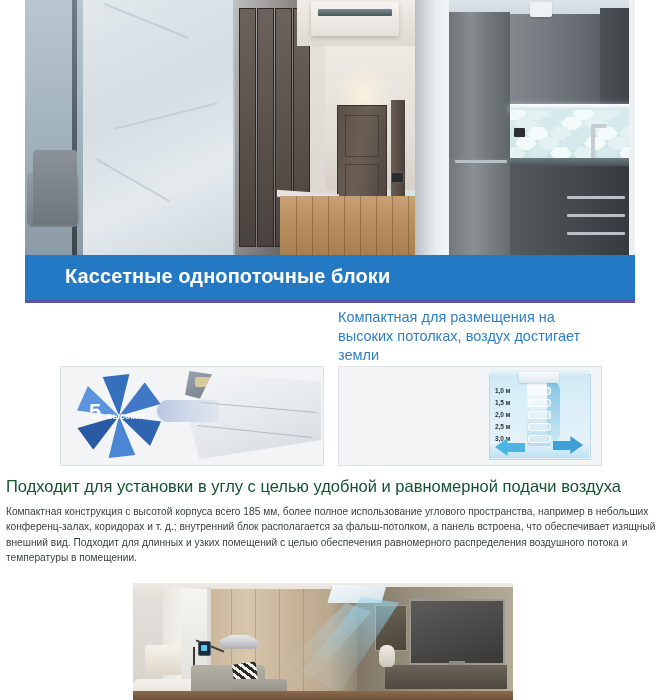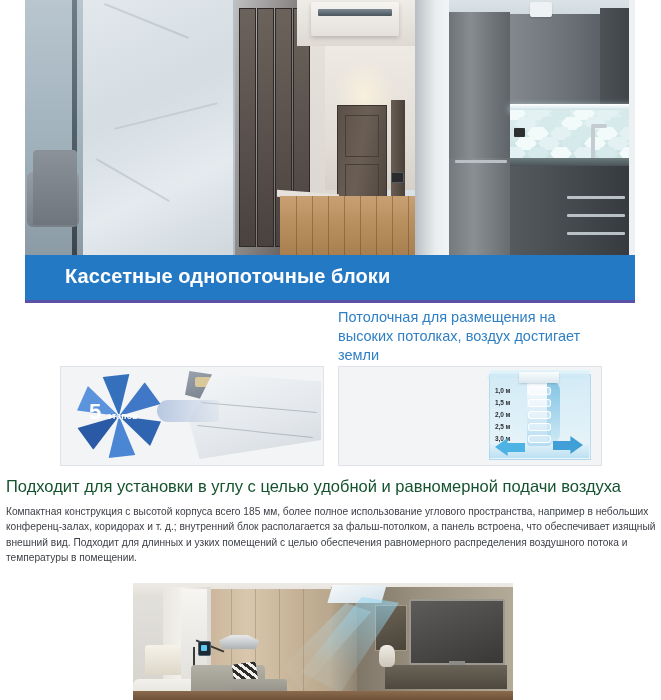--- a/index.html
+++ b/index.html
@@ -316,40 +316,40 @@
       <div class="k-wallR"></div>
     </div>
   </div>
 
   <div class="banner">
     <div class="banner-title">Кассетные однопоточные блоки</div>
   </div>
   <div class="banner-underline"></div>
 
   <div class="col col-right">
-    <div class="col-head">Потолочная для размещения на высоких потолках, воздух достигает земли</div>
+    <div class="col-head">Компактная для размещения на высоких потолках, воздух достигает земли</div>
   </div>
 
   <div class="card card-left">
     <div class="panel-mech"></div>
     <div class="panel-mech2"></div>
     <div class="panel-plate"></div>
     <div class="panel-line" style="left:140px;top:40px;width:116px;transform:rotate(5deg);"></div>
     <div class="panel-line" style="left:136px;top:64px;width:116px;transform:rotate(6deg);"></div>
     <div class="blowstream"></div>
     <div class="pinwheel" id="pinwheel">
         <div class="blade" style="position: absolute; left: 50px; top: 43px; width: 42px; height: 30px; background: rgb(47, 100, 176); transform-origin: 0px 0px; transform: rotate(0deg); clip-path: polygon(0% 0%, 100% 18%, 74% 100%);"></div>
         <div class="blade" style="position: absolute; left: 50px; top: 43px; width: 42px; height: 30px; background: rgb(74, 134, 212); transform-origin: 0px 0px; transform: rotate(60deg); clip-path: polygon(0% 0%, 100% 18%, 74% 100%);"></div>
         <div class="blade" style="position: absolute; left: 50px; top: 43px; width: 42px; height: 30px; background: rgb(42, 90, 165); transform-origin: 0px 0px; transform: rotate(120deg); clip-path: polygon(0% 0%, 100% 18%, 74% 100%);"></div>
         <div class="blade" style="position: absolute; left: 50px; top: 43px; width: 42px; height: 30px; background: rgb(91, 147, 221); transform-origin: 0px 0px; transform: rotate(180deg); clip-path: polygon(0% 0%, 100% 18%, 74% 100%);"></div>
         <div class="blade" style="position: absolute; left: 50px; top: 43px; width: 42px; height: 30px; background: rgb(53, 112, 189); transform-origin: 0px 0px; transform: rotate(240deg); clip-path: polygon(0% 0%, 100% 18%, 74% 100%);"></div>
         <div class="blade" style="position: absolute; left: 50px; top: 43px; width: 42px; height: 30px; background: rgb(64, 119, 198); transform-origin: 0px 0px; transform: rotate(300deg); clip-path: polygon(0% 0%, 100% 18%, 74% 100%);"></div>
       </div>
     <div class="pw-label pw-5">5</div>
-    <div class="pw-et">этапов</div>
+    <div class="pw-et">высоких</div>
   </div>
 
   <div class="card card-right">
     <div class="box3d">
       <div class="box-body"></div>
       <div class="box-top"></div>
       <div class="airflow"></div>
       <div class="airflow-side"></div>
       <div class="floor-haze"></div>
       <div class="box-unit"></div>

